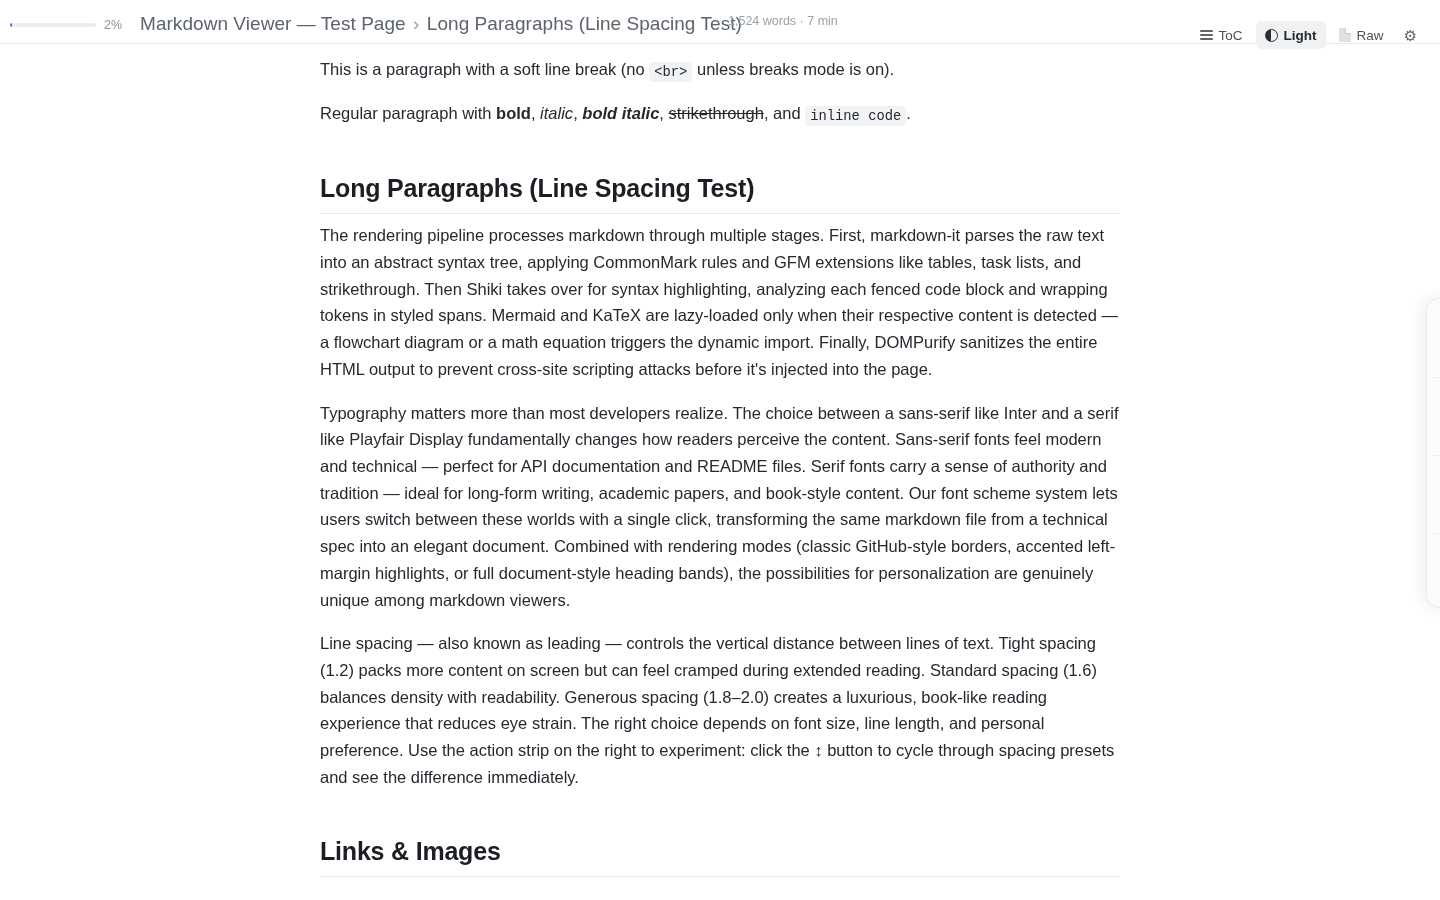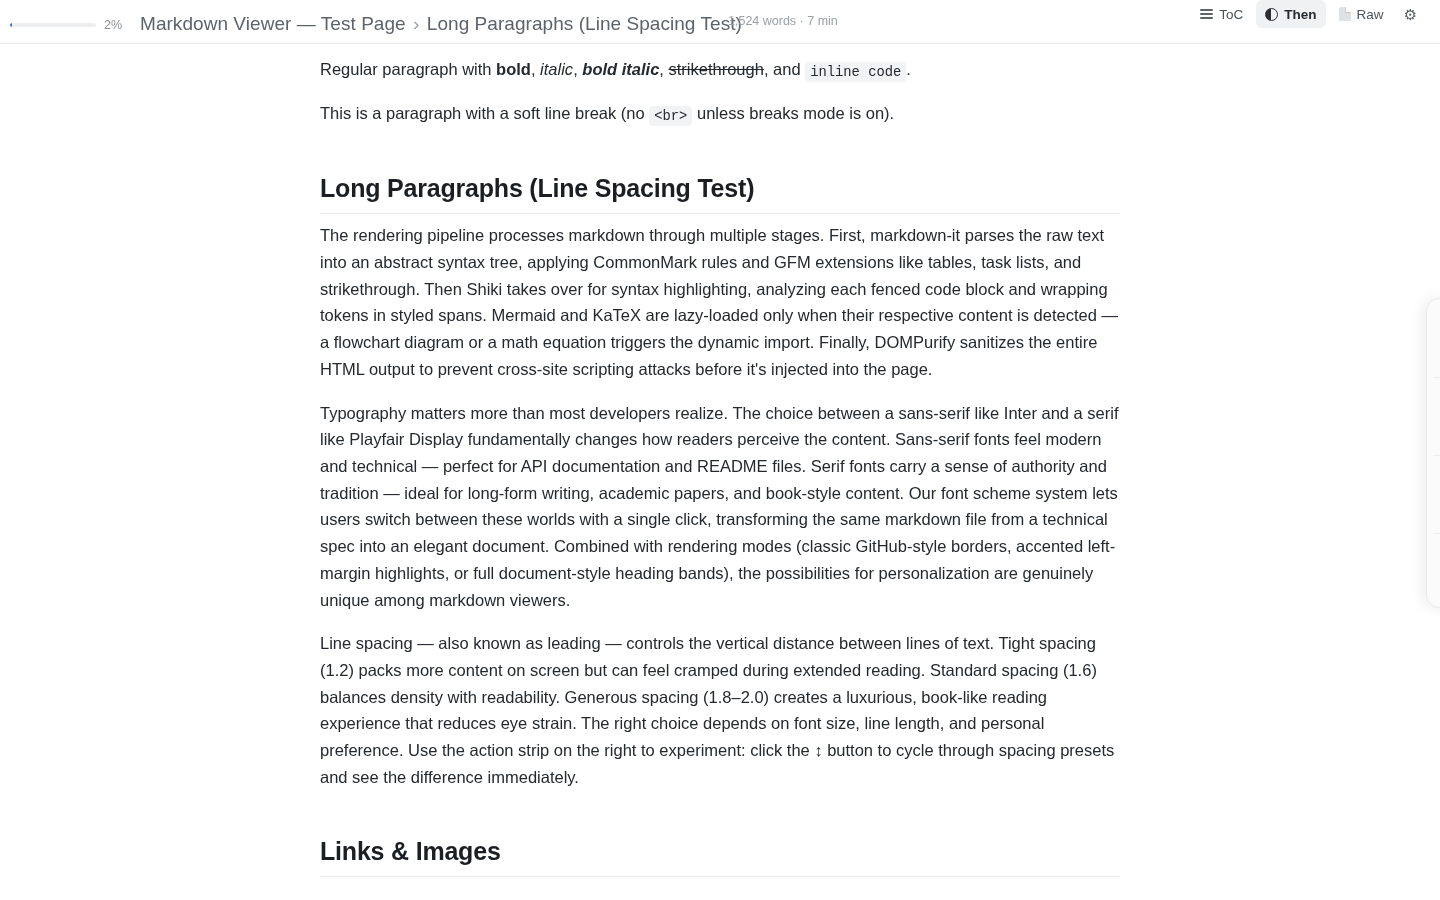--- a/index.html
+++ b/index.html
@@ -74,21 +74,21 @@
     color: #9aa1a8;
     white-space: nowrap;
   }
 
   .topbar-actions {
     position: absolute;
     right: 16px;
     top: 0;
     height: 49px;
     display: flex;
-    align-items: flex-start;
+    align-items: flex-end;
     gap: 4px;
   }
   .tb-btn {
     display: flex;
     align-items: center;
     gap: 6px;
     height: 28px;
     padding: 0 9px;
     border: none;
     background: transparent;
@@ -236,41 +236,41 @@
       <span class="hamburger">
           <i></i>
           <i></i>
           <i></i>
         </span>
       <span>ToC</span>
     </button>
 
     <button class="tb-btn active">
       <span class="contrast-icon"></span>
-      <span>Then</span>
+      <span>Light</span>
     </button>
 
     <button class="tb-btn">
       <span class="page-icon"></span>
       <span>Raw</span>
     </button>
 
     <button class="tb-btn icon-only">
       <span class="gear-icon">⚙</span>
     </button>
 
   </div>
 </div>
 
 <div class="doc">
   <div class="doc-inner">
 
+    <p><span>This is a paragraph with a soft line break (no </span><code class="inline">&lt;br&gt;</code><span> unless breaks mode is on).</span></p>
+
     <p><span>Regular paragraph with </span><b>bold</b><span>, </span><i>italic</i><span>, </span><span class="bi">bold italic</span><span>, </span><del>strikethrough</del><span>, and </span><code class="inline">inline code</code><span>.</span></p>
-
-    <p><span>This is a paragraph with a soft line break (no </span><code class="inline">&lt;br&gt;</code><span> unless breaks mode is on).</span></p>
 
     <h2>Long Paragraphs (Line Spacing Test)</h2>
 
     <p>The rendering pipeline processes markdown through multiple stages. First, markdown-it parses the raw text into an abstract syntax tree, applying CommonMark rules and GFM extensions like tables, task lists, and strikethrough. Then Shiki takes over for syntax highlighting, analyzing each fenced code block and wrapping tokens in styled spans. Mermaid and KaTeX are lazy-loaded only when their respective content is detected — a flowchart diagram or a math equation triggers the dynamic import. Finally, DOMPurify sanitizes the entire HTML output to prevent cross-site scripting attacks before it's injected into the page.</p>
     <p>Typography matters more than most developers realize. The choice between a sans-serif like Inter and a serif like Playfair Display fundamentally changes how readers perceive the content. Sans-serif fonts feel modern and technical — perfect for API documentation and README files. Serif fonts carry a sense of authority and tradition — ideal for long-form writing, academic papers, and book-style content. Our font scheme system lets users switch between these worlds with a single click, transforming the same markdown file from a technical spec into an elegant document. Combined with rendering modes (classic GitHub-style borders, accented left-margin highlights, or full document-style heading bands), the possibilities for personalization are genuinely unique among markdown viewers.</p>
     <p>Line spacing — also known as leading — controls the vertical distance between lines of text. Tight spacing (1.2) packs more content on screen but can feel cramped during extended reading. Standard spacing (1.6) balances density with readability. Generous spacing (1.8–2.0) creates a luxurious, book-like reading experience that reduces eye strain. The right choice depends on font size, line length, and personal preference. Use the action strip on the right to experiment: click the ↕ button to cycle through spacing presets and see the difference immediately.</p>
 
     <h2>Links &amp; Images</h2>
 
   </div>

